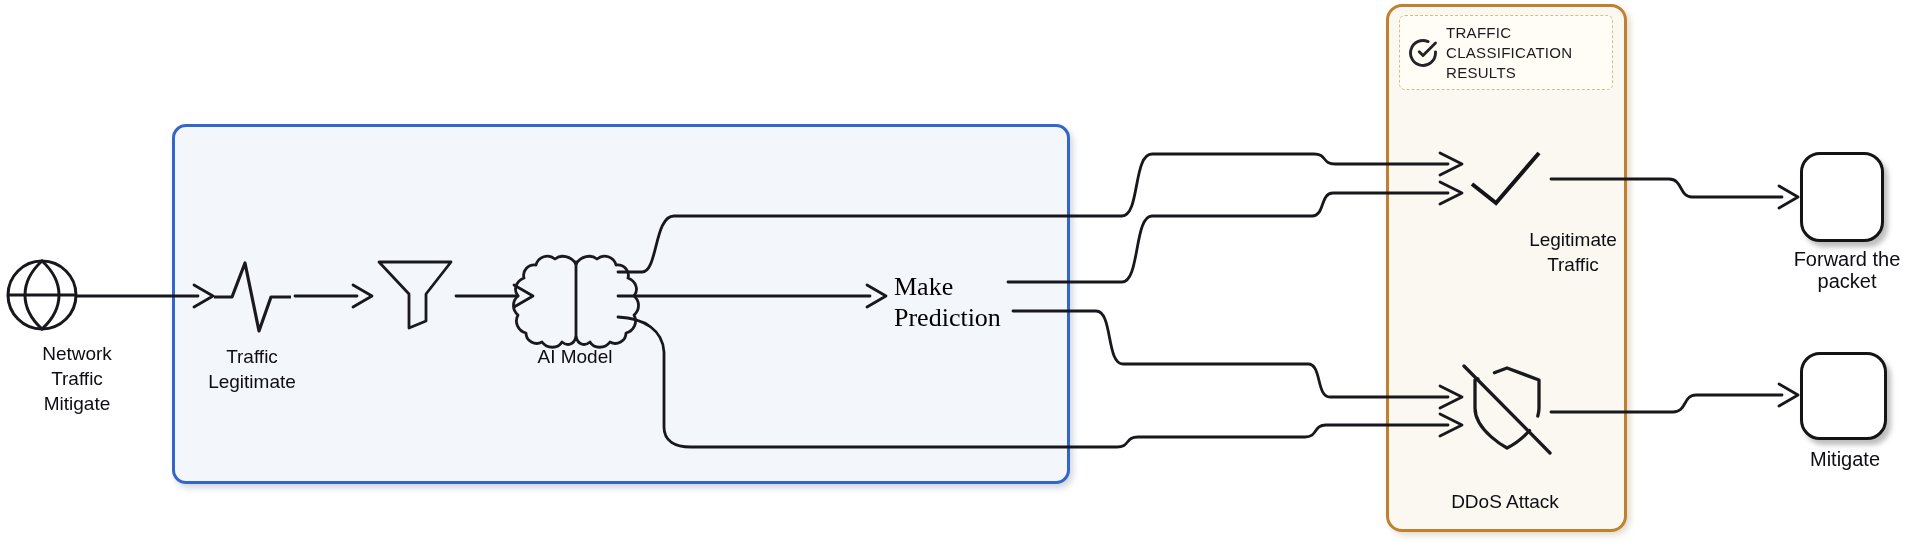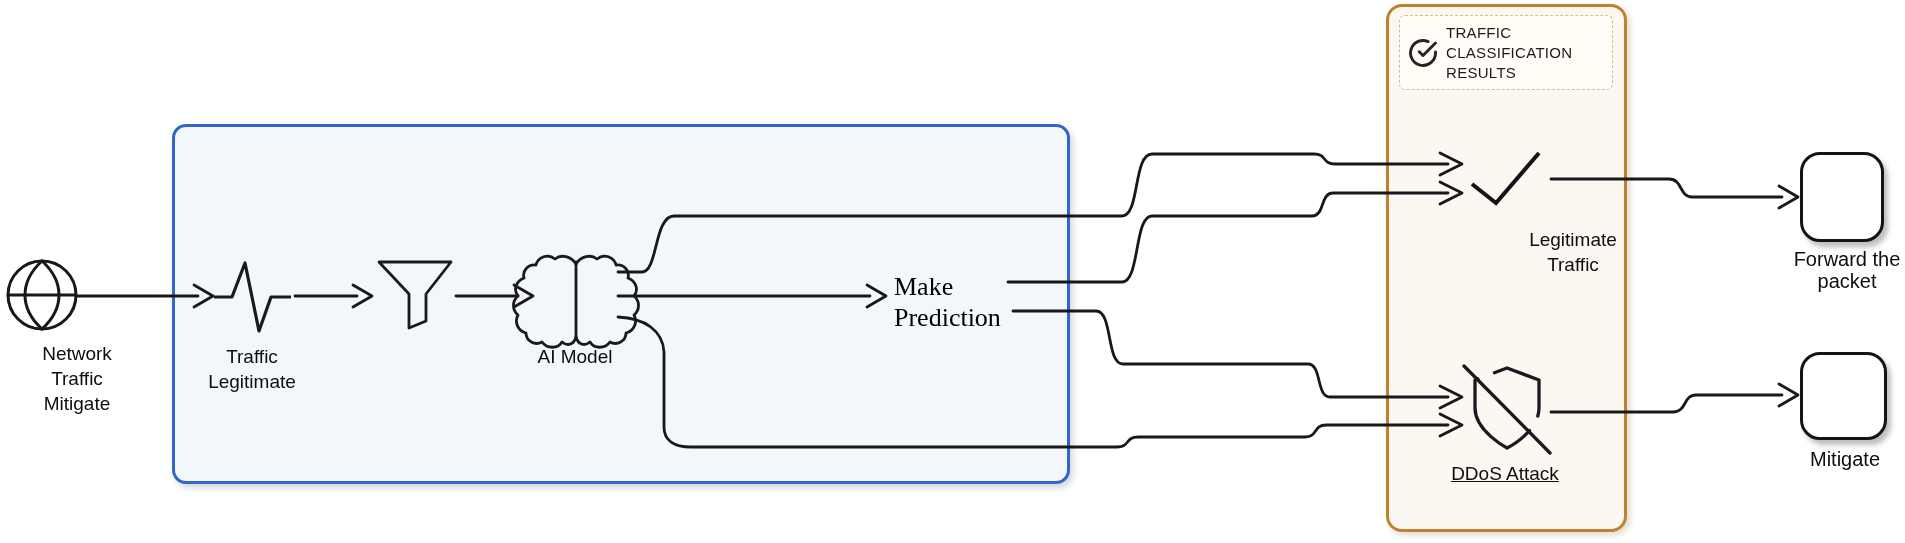--- a/index.html
+++ b/index.html
@@ -45,21 +45,21 @@
   #source-label{left:0px;top:341px;width:84px;padding-left:35px;}
   #collector-label{left:192px;top:344px;width:120px;}
   #extractor-label{left:354px;top:344px;width:120px;}
   #ai-label{left:515px;top:344px;width:120px;}
   #make-label{
     left:894px;top:271px;width:150px;text-align:left;
     font-family:"Liberation Serif",serif;font-size:26px;line-height:31px;color:#000;
   }
   #make-label span{display:block;}
   #legit-label{left:1503px;top:227px;width:140px;}
-  #ddos-label{left:1420px;top:461px;width:170px;text-decoration:underline;}
+  #ddos-label{left:1420px;top:489px;width:170px;}
   #forward-label{left:1777px;top:248px;width:140px;font-size:20px;line-height:22px;}
   #mitigate-label{left:1779px;top:447px;width:132px;font-size:20px;}
   svg.layer{position:absolute;left:0;top:0;}
 </style>
 </head>
 <body>
 
 <div class="canvas">
 
   <div class="abs" id="sdn-box"></div>

